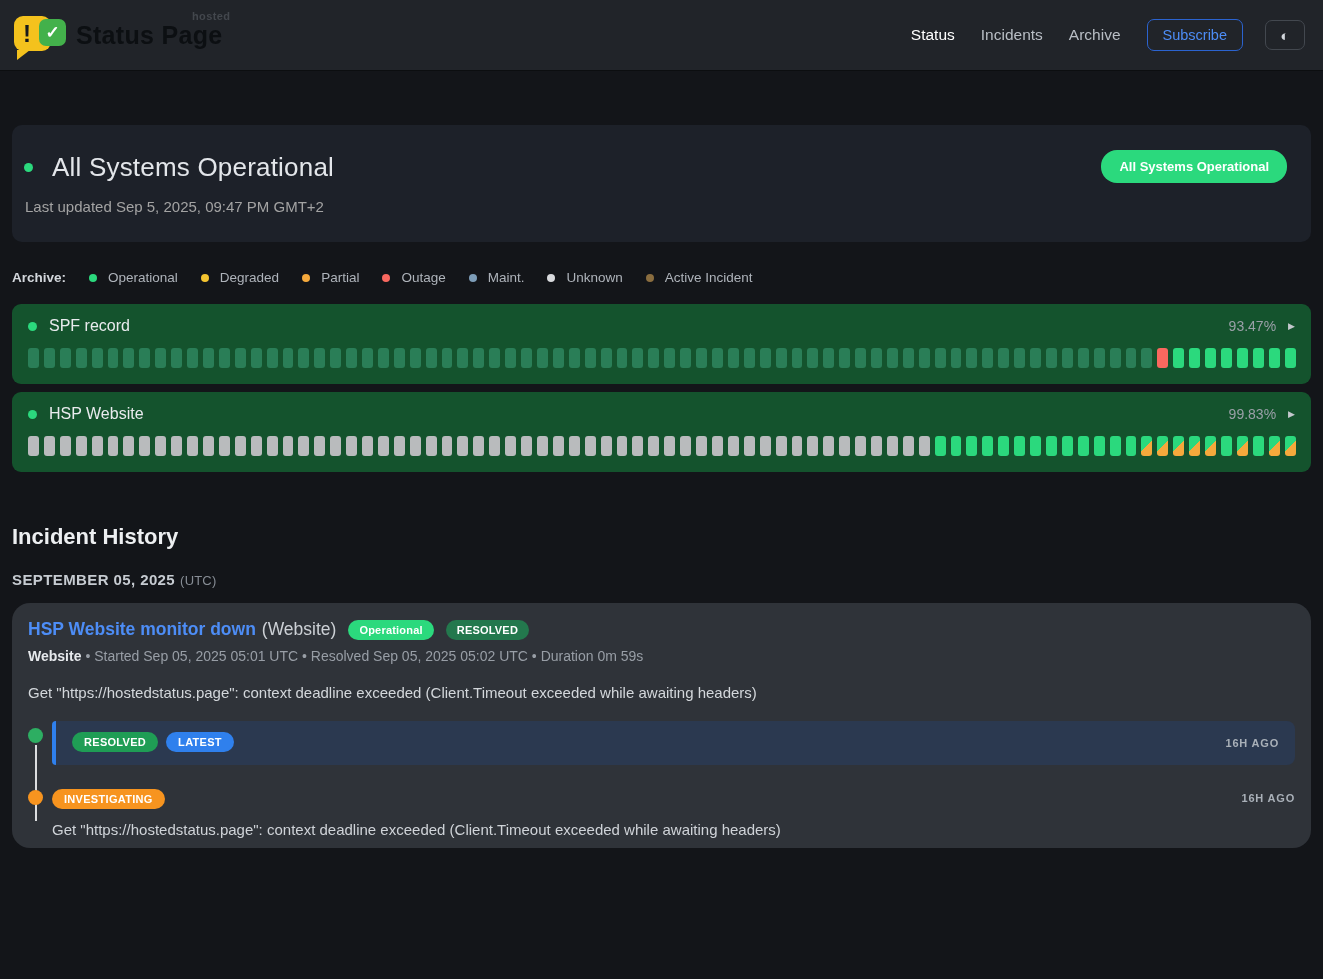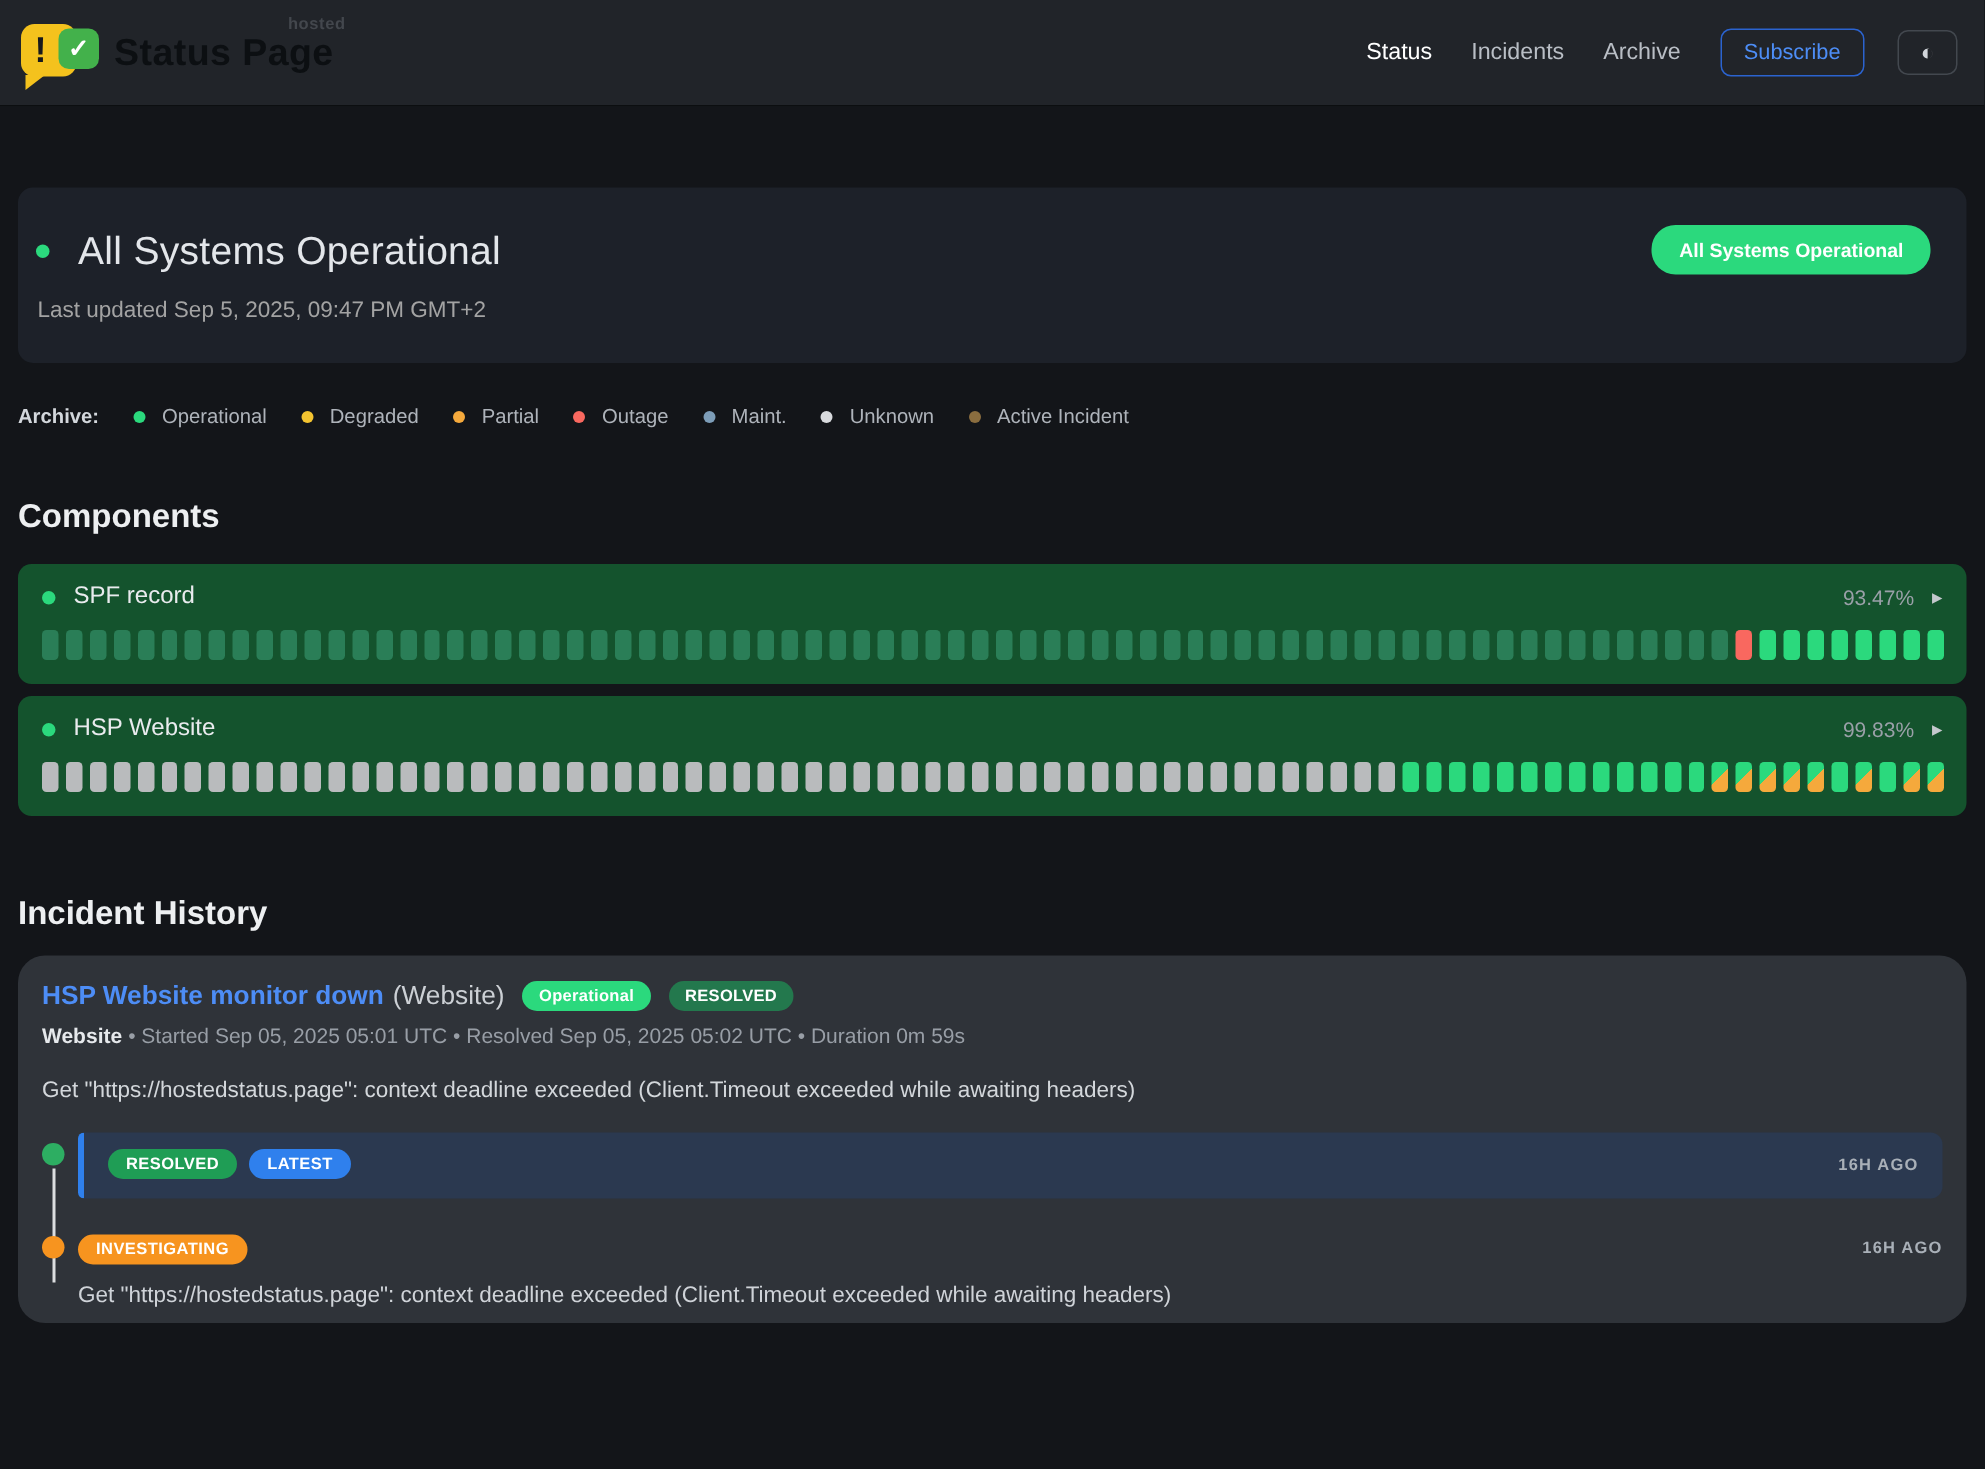--- a/index.html
+++ b/index.html
@@ -174,21 +174,20 @@
           <i class="dot" style="background: rgb(216, 218, 221);"></i>
           <span>Unknown</span>
         </span>
         <span class="legend-item">
           <i class="dot" style="background: rgb(138, 109, 63);"></i>
           <span>Active Incident</span>
         </span>
       </span>
   </div>
 
-  <h2 class="section-h">Components</h2>
   <div>
       <div class="comp-card">
         <div class="comp-head">
           <span class="comp-left">
             <i class="dot comp-dot" style="background: rgb(43, 217, 125);"></i>
             <span class="comp-name">SPF record</span>
           </span>
           <span class="comp-right">
             <span class="comp-uptime">93.47%</span>
             <span class="comp-arrow">▶</span>
@@ -367,20 +366,23 @@
           <i class="bar bar-u"></i>
           <i class="bar bar-p"></i>
           <i class="bar bar-u"></i>
           <i class="bar bar-p"></i>
           <i class="bar bar-p"></i>
         </div>
       </div>
     </div>
 
   <h2 class="section-h second">Incident History</h2>
+  <div class="incident-date">
+    <span>SEPTEMBER 05, 2025</span><span class="utc">(UTC)</span>
+  </div>
 
   <section class="incident-card">
     <div class="inc-title-row">
       <a class="inc-title">HSP Website monitor down</a>
       <span class="inc-title-suffix">(Website)</span>
       <span class="badge badge-operational">Operational</span>
       <span class="badge badge-resolved-dark">RESOLVED</span>
     </div>
     <div class="inc-meta">
       <span class="inc-comp">Website</span><span class="meta-rest">• Started Sep 05, 2025 05:01 UTC • Resolved Sep 05, 2025 05:02 UTC • Duration 0m 59s</span>

